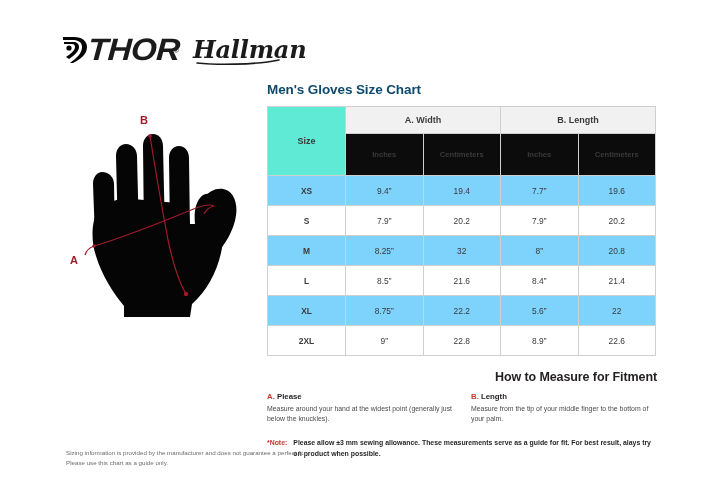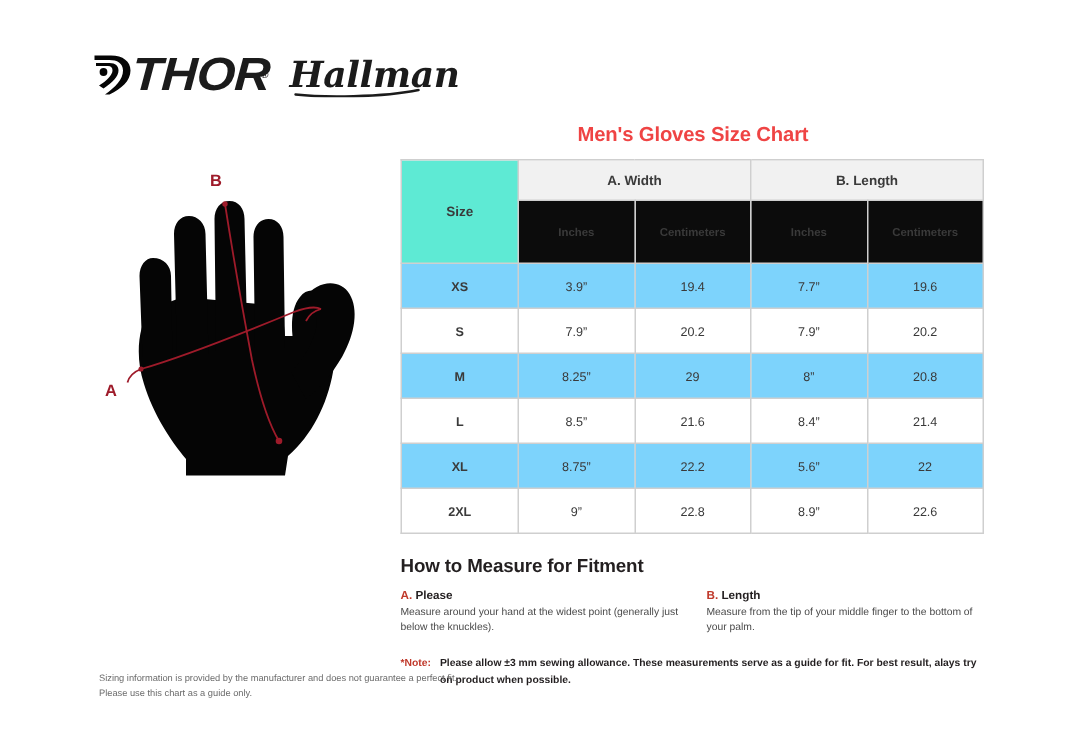--- a/index.html
+++ b/index.html
@@ -63,23 +63,22 @@
   }
 
   
   #right-col {
     position: absolute;
     left: 267px; top: 82px;
     width: 390px;
   }
   #chart-title {
     font-size: 13.5px; font-weight: 700;
-    color: #ef4444; letter-spacing: -0.1px;
+    color: #0c4a6e; letter-spacing: -0.1px;
     margin-bottom: 9px;
-    text-align: center;
   }
 
   
   table#size-table {
     width: 389px;
     border-collapse: collapse;
     table-layout: fixed;
     font-size: 8.2px;
   }
   #size-table th, #size-table td {
@@ -112,21 +111,21 @@
   }
   #size-table tbody td { height: 30px; padding: 2px; font-size: 8.4px; }
   td.size-cell { font-weight: 700; color: #231f20; font-size: 8.6px; }
   tr.shade td { background: #7dd3fc; }
   tr.plain td { background: #ffffff; }
 
   
   #howto { margin-top: 14px; }
   #howto-title {
     font-size: 12.5px; font-weight: 700; color: #231f20;
-    margin-bottom: 8px; letter-spacing: -0.1px;
+    margin-bottom: 8px; letter-spacing: -0.1px; text-align: right;
   }
   .measure-cols { display: flex; gap: 18px; }
   .measure-col { width: 186px; }
   .measure-head {
     font-size: 7.8px; font-weight: 700; color: #231f20;
     margin-bottom: 2.5px;
   }
   .measure-head .letter { color: #c0392b; }
   .measure-body {
     font-size: 6.9px; line-height: 1.5; color: #4a4a4a;
@@ -243,36 +242,36 @@
         <tr>
           <th class="unit-head">Inches</th>
           <th class="unit-head">Centimeters</th>
           <th class="unit-head">Inches</th>
           <th class="unit-head">Centimeters</th>
         </tr>
       </thead>
       <tbody>
         <tr class="shade">
           <td class="size-cell">XS</td>
-          <td>3.9”</td>
+          <td>9.4”</td>
           <td>19.4</td>
           <td>7.7”</td>
           <td>19.6</td>
         </tr>
         <tr class="plain">
           <td class="size-cell">S</td>
           <td>7.9”</td>
           <td>20.2</td>
           <td>7.9”</td>
           <td>20.2</td>
         </tr>
         <tr class="shade">
           <td class="size-cell">M</td>
           <td>8.25”</td>
-          <td>29</td>
+          <td>32</td>
           <td>8”</td>
           <td>20.8</td>
         </tr>
         <tr class="plain">
           <td class="size-cell">L</td>
           <td>8.5”</td>
           <td>21.6</td>
           <td>8.4”</td>
           <td>21.4</td>
         </tr>

